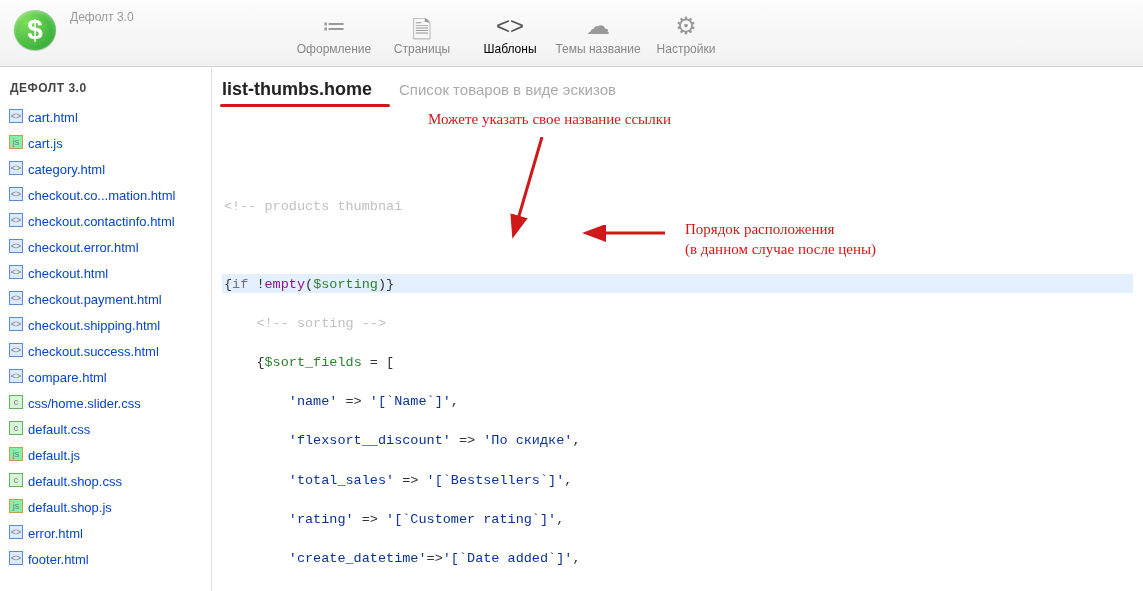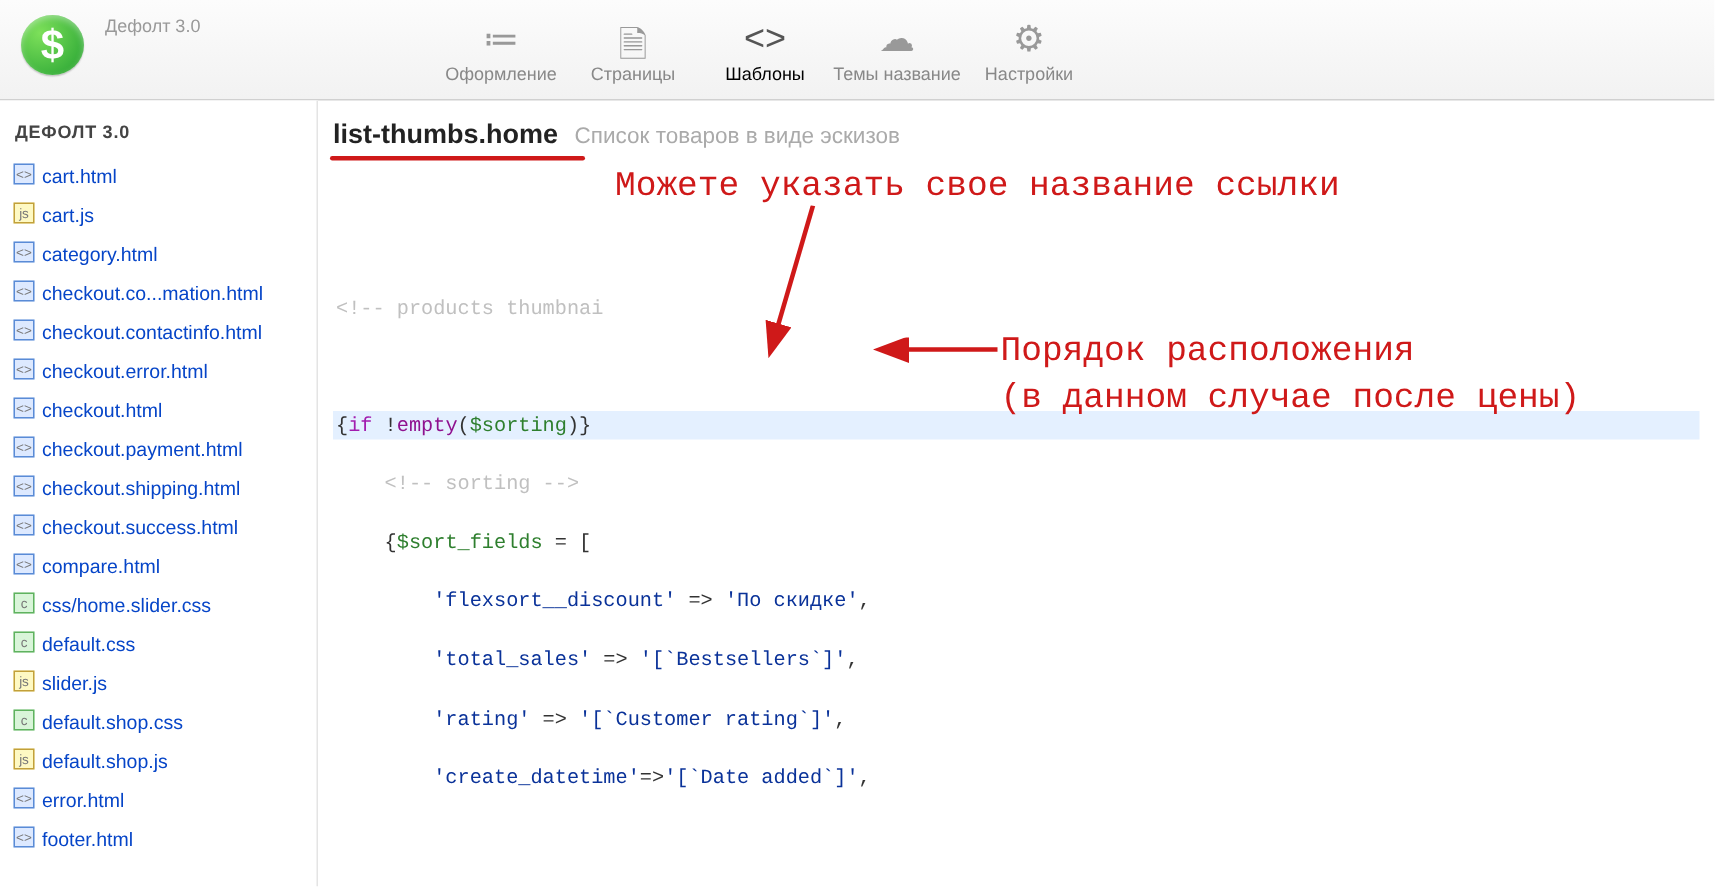--- a/index.html
+++ b/index.html
@@ -19,40 +19,40 @@
 .tab.active { color:#000; }
 .tab .ticon { font-size:24px; color:#999; display:block; margin-bottom:4px; height:26px; }
 .tab.active .ticon { color:#555; }
 
 .main { display:flex; height: calc(591px - 67px); }
 .sidebar { width: 212px; border-right: 1px solid #e4e4e4; background:#fff; overflow:hidden; }
 .sidebar-heading { font-weight:bold; color:#444; padding: 14px 10px 10px 10px; letter-spacing:.5px; font-size:12px; }
 .side-item { padding: 4px 10px 4px 28px; color:#0645c8; cursor:pointer; white-space:nowrap; overflow:hidden; text-overflow:ellipsis; position:relative; font-size:13px; line-height:18px; }
 .side-icon { position:absolute; left:9px; top:4px; width:14px; height:14px; border:1px solid #999; background:#fff; font-size:9px; text-align:center; line-height:12px; color:#777; }
 .si-html { border-color:#5a8bd6; background:#dde9ff; }
-.si-js   { border-color:#c2a03a; background:#fef9c3; }
+.si-js   { border-color:#c2a03a; background:#86efac; }
 .si-css  { border-color:#5fb25f; background:#d9f5d9; }
 
 .content { flex:1; position:relative; padding: 12px 10px 10px 10px; overflow:hidden; }
 .crumb { font-size:18px; }
 .crumb-file { font-weight:bold; color:#222; }
-.crumb-desc { color:#aaa; font-size:15px; margin-left:6px; }
+.crumb-desc { color:#aaa; font-size:15px; margin-left:22px; }
 .red-underline { height:3px; background:#cf1919; border-radius:2px; width:170px; margin-top:4px; margin-left:-2px; }
 
 .code { font-family: Consolas, "Courier New", monospace; font-size:13.5px; line-height:1.45; white-space:pre; color:#333; margin-top:12px; position:relative; }
 .cmt { color:#c0c0c0; }
-.kw  { color:#a21caf; }   
+.kw  { color:#737373; }   
 .var { color:#2e7f2e; }
 .str { color:#0a3299; }
 .fn  { color:#8f118f; }
 
 .hl-line { position:absolute; left:0; right:0; height:19px; background:#e4f0ff; z-index:0; }
 .code > div { position:relative; z-index:1; padding-left:2px; }
 
-.annot { position:absolute; color:#cf1919; font-family: Liberation Mono, monospace; font-size:23px; z-index:5; pointer-events:none; line-height:1.35; }
+.annot { position:absolute; color:#cf1919; font-family: Liberation Serif, serif; font-size:15px; z-index:5; pointer-events:none; line-height:1.35;margin-left:18px; }
 svg.arrow { position:absolute; z-index:4; pointer-events:none; }
 </style>
 </head>
 <body>
 
 <div class="header">
   <div class="app-badge">
       <span class="dollar">$</span>
     </div>
   <div class="domain-block">
@@ -77,21 +77,21 @@
         <div class="side-item"><span class="side-icon si-html">&lt;&gt;</span><span>checkout.co...mation.html</span></div>
         <div class="side-item"><span class="side-icon si-html">&lt;&gt;</span><span>checkout.contactinfo.html</span></div>
         <div class="side-item"><span class="side-icon si-html">&lt;&gt;</span><span>checkout.error.html</span></div>
         <div class="side-item"><span class="side-icon si-html">&lt;&gt;</span><span>checkout.html</span></div>
         <div class="side-item"><span class="side-icon si-html">&lt;&gt;</span><span>checkout.payment.html</span></div>
         <div class="side-item"><span class="side-icon si-html">&lt;&gt;</span><span>checkout.shipping.html</span></div>
         <div class="side-item"><span class="side-icon si-html">&lt;&gt;</span><span>checkout.success.html</span></div>
         <div class="side-item"><span class="side-icon si-html">&lt;&gt;</span><span>compare.html</span></div>
         <div class="side-item"><span class="side-icon si-css">c</span><span>css/home.slider.css</span></div>
         <div class="side-item"><span class="side-icon si-css">c</span><span>default.css</span></div>
-        <div class="side-item"><span class="side-icon si-js">js</span><span>slider.js</span></div>
+        <div class="side-item"><span class="side-icon si-js">js</span><span>default.js</span></div>
         <div class="side-item"><span class="side-icon si-css">c</span><span>default.shop.css</span></div>
         <div class="side-item"><span class="side-icon si-js">js</span><span>default.shop.js</span></div>
         <div class="side-item"><span class="side-icon si-html">&lt;&gt;</span><span>error.html</span></div>
         <div class="side-item"><span class="side-icon si-html">&lt;&gt;</span><span>footer.html</span></div>
       </div>
   </div>
 
   <div class="content">
     <div class="crumb">
       <span class="crumb-file">list-thumbs.home</span>
@@ -121,20 +121,21 @@
       <path d="M85 8 L8 8" stroke="#cf1919" stroke-width="3" fill="none" marker-end="url(#ah2)"></path>
     </svg>
 
     <div class="code">
       <div class="hl-line" style="top:116px;"></div>
 <div><span class="cmt">&lt;!-- products thumbnai</span></div>
 <div> </div>
 <div><span>{</span><span class="kw">if</span><span> !</span><span class="fn">empty</span><span>(</span><span class="var">$sorting</span><span>)}</span></div>
 <div><span class="cmt">    &lt;!-- sorting --&gt;</span></div>
 <div><span>    {</span><span class="var">$sort_fields</span><span> = [</span></div>
+<div><span>        </span><span class="str">'name'</span><span> =&gt; </span><span class="str">'[`Name`]'</span><span>,</span></div>
 <div><span>        </span><span class="str">'flexsort__discount'</span><span> =&gt; </span><span class="str">'По скидке'</span><span>,</span></div>
 <div><span>        </span><span class="str">'total_sales'</span><span> =&gt; </span><span class="str">'[`Bestsellers`]'</span><span>,</span></div>
 <div><span>        </span><span class="str">'rating'</span><span> =&gt; </span><span class="str">'[`Customer rating`]'</span><span>,</span></div>
 <div><span>        </span><span class="str">'create_datetime'</span><span>=&gt;</span><span class="str">'[`Date added`]'</span><span>,</span></div>
 
 
 
 
 
 

